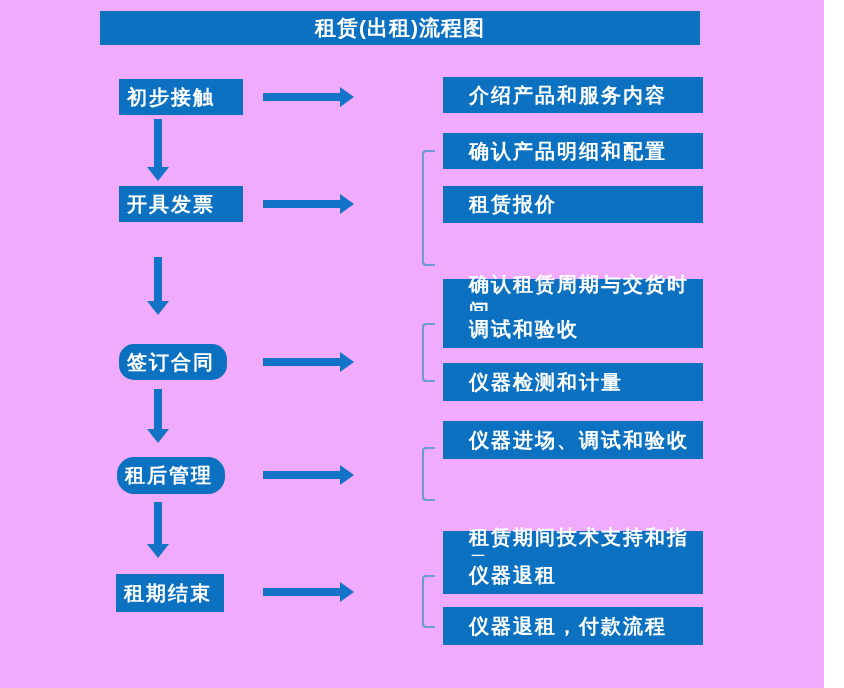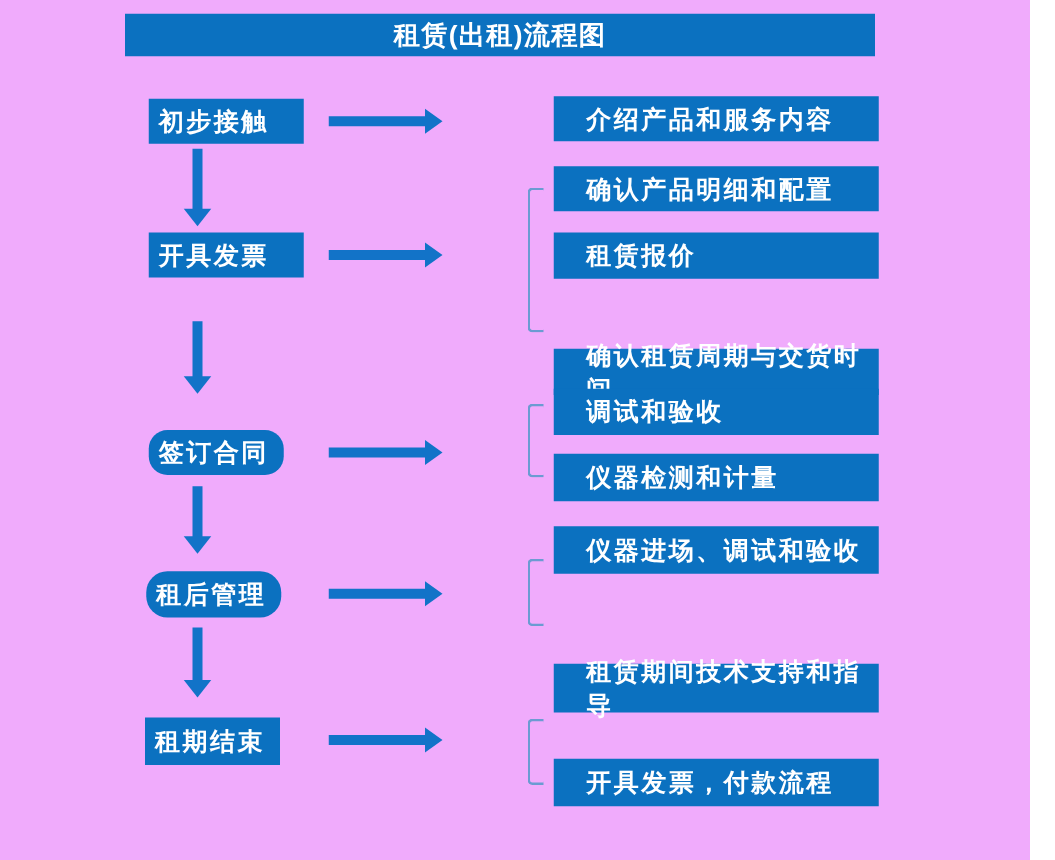--- a/index.html
+++ b/index.html
@@ -156,15 +156,16 @@
   <div class="bracket b4"></div>
 
   <div class="box detail d1">介绍产品和服务内容</div>
   <div class="box detail d3">租赁报价</div>
   <div class="box detail d2">确认产品明细和配置</div>
   <div class="box detail d4">确认租赁周期与交货时间</div>
   <div class="box detail d5">调试和验收</div>
   <div class="box detail d6">仪器检测和计量</div>
   <div class="box detail d7">仪器进场、调试和验收</div>
   <div class="box detail d8">租赁期间技术支持和指导</div>
-  <div class="box detail d10">开具发票，付款流程</div>
+  <div class="box detail d9">仪器退租</div>
+  <div class="box detail d10">仪器退租，付款流程</div>
 
 </div>
 
 </body></html>

